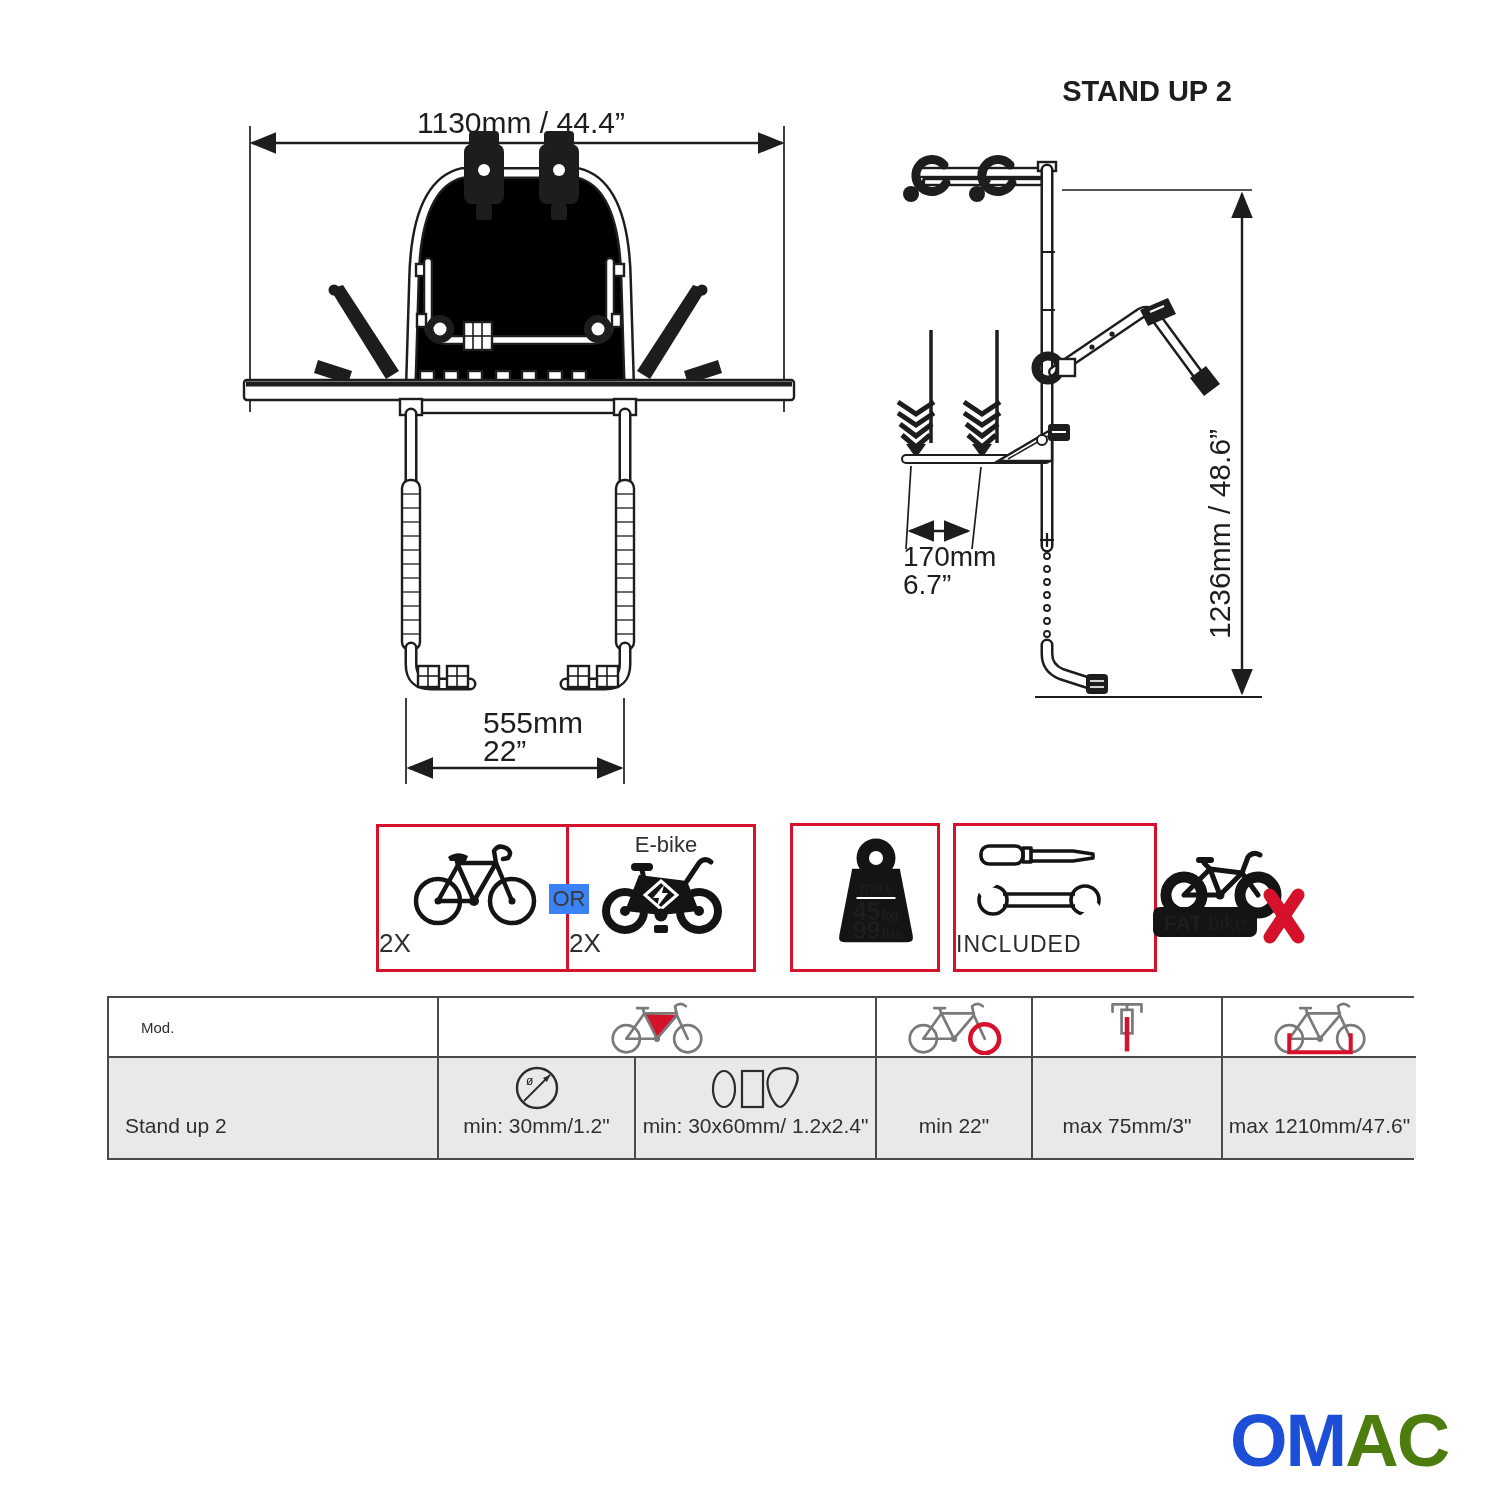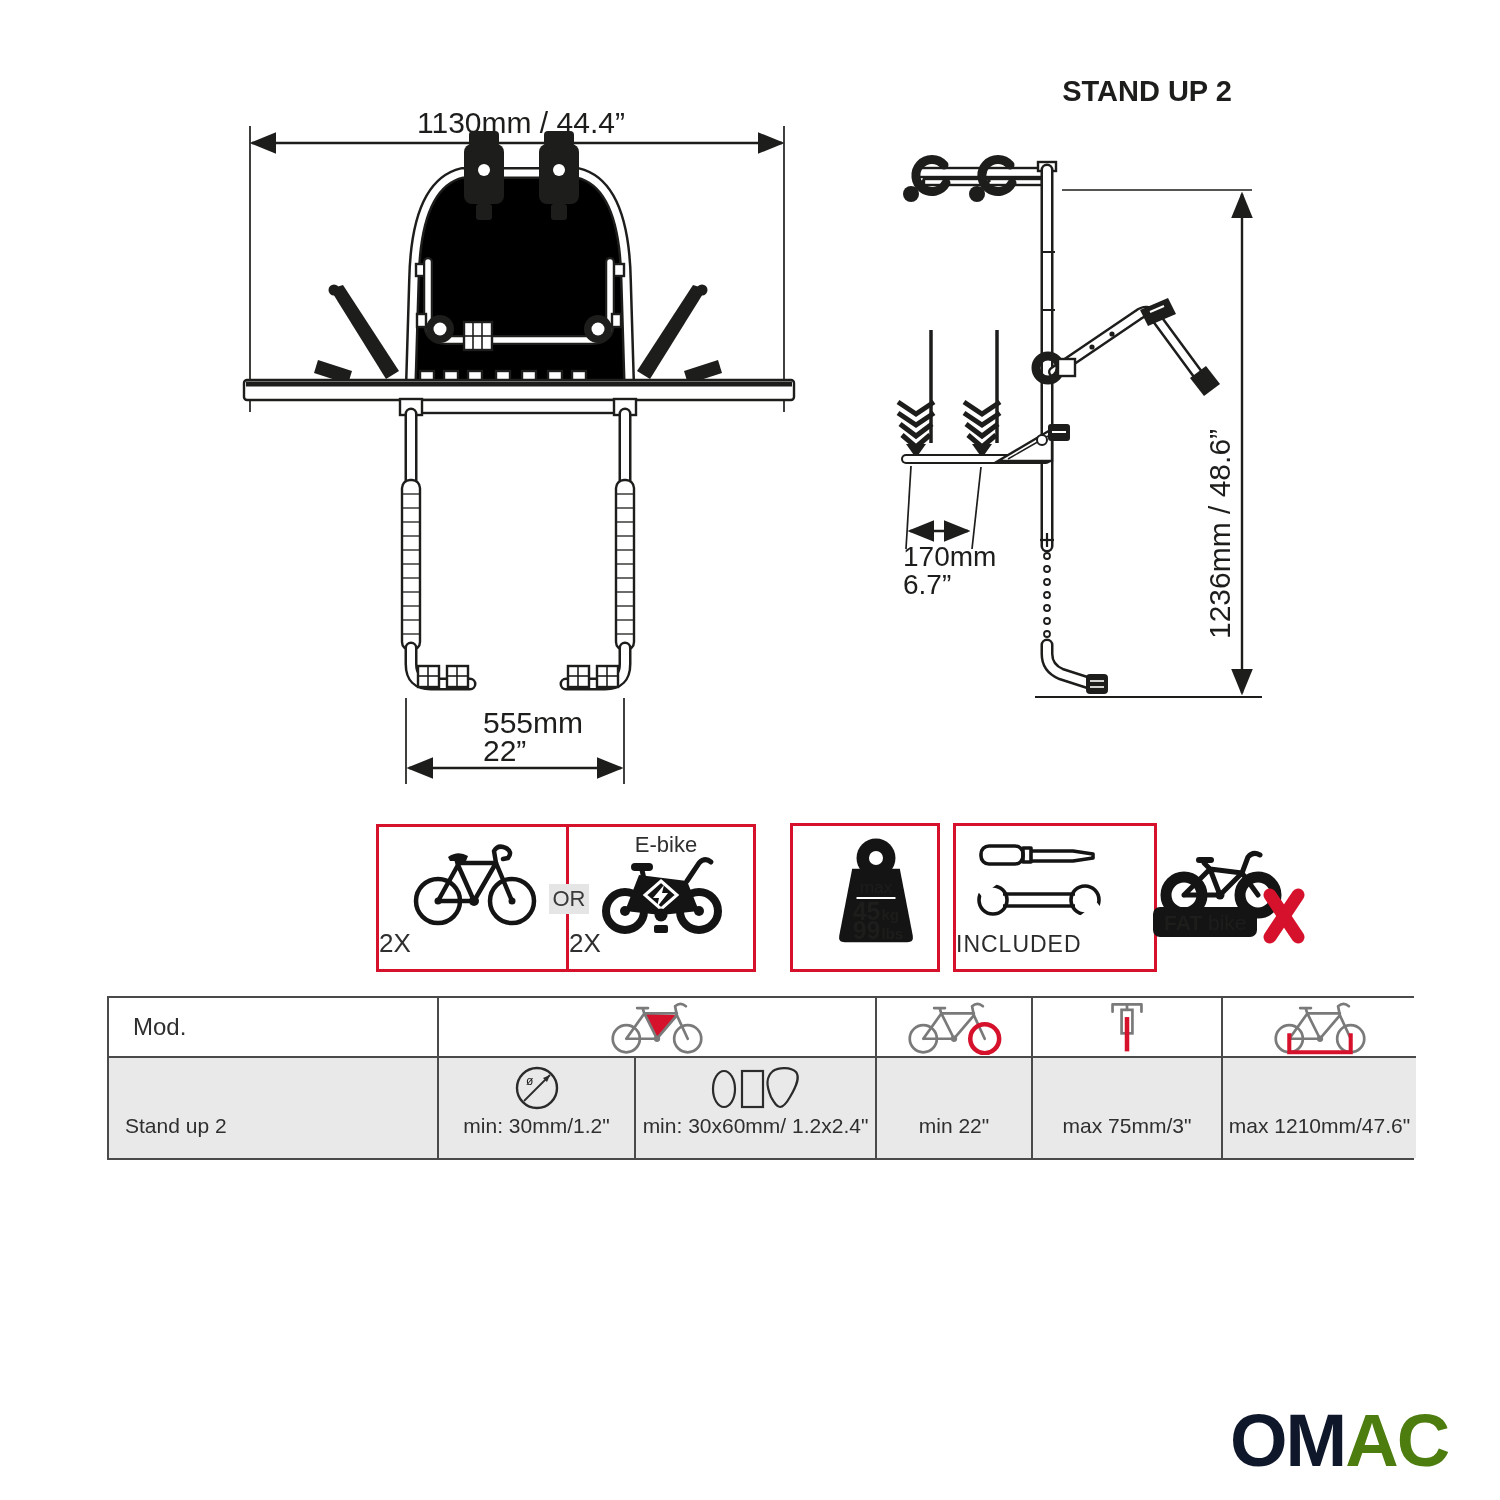--- a/index.html
+++ b/index.html
@@ -17,33 +17,33 @@
   .rbox{position:absolute;border:3px solid #d6112b;background:#fff;box-sizing:border-box;}
   .cnt{position:absolute;left:0;right:0;text-align:left;font-size:26px;color:#2f2f2f;}
   .btitle{position:absolute;left:0;right:0;text-align:center;font-size:22px;color:#2f2f2f;padding-left:10px;}
   
   #spec-table{position:absolute;left:107px;top:996px;width:1307px;height:164px;
       display:grid;grid-template-columns:330px 197px 241px 156px 190px 193px;
       grid-template-rows:60px 100px;border:2px solid #4a4a4a;box-sizing:border-box;background:#fff;}
   .hc{border-right:2px solid #4a4a4a;border-bottom:2px solid #4a4a4a;
       display:flex;align-items:center;justify-content:center;background:#fff;}
   .hc.merged{grid-column:2/4;}
-  .hc.first{justify-content:flex-start;padding-left:24px;font-size:24px;color:#2f2f2f;box-sizing:border-box;}
+  .hc.first{justify-content:flex-start;padding-left:32px;font-size:15px;color:#2f2f2f;box-sizing:border-box;}
   .hc.last{border-right:none;}
   .dc{background:#e9e9e9;border-right:2px solid #4a4a4a;position:relative;
       display:flex;align-items:flex-end;justify-content:center;
       padding-bottom:20px;box-sizing:border-box;font-size:21px;color:#2f2f2f;white-space:nowrap;}
   .dc.first{justify-content:flex-start;padding-left:16px;}
   .dc.last{border-right:none;}
   .icontop{position:absolute;top:6px;left:50%;transform:translateX(-50%);}
   
   #logo{position:absolute;left:1230px;top:1398px;font-size:74px;font-weight:900;
         letter-spacing:-2px;white-space:nowrap;}
   #logo .lred{color:#4d7c0f;}
-  #logo .lblk{color:#0f172a;}
+  #logo .lblk{color:#1d4ed8;}
 </style>
 </head>
 <body>
 
 <svg class="abs" style="left:0;top:0" width="1500" height="1500" viewBox="0 0 1500 1500">
   <defs>
     <marker id="arr" orient="auto-start-reverse" markerWidth="11" markerHeight="9" refX="10" refY="4.5" markerUnits="strokeWidth">
       <path d="M0,0 L11,4.5 L0,9 Z" fill="#1d1d1b"></path>
     </marker>
   </defs>
@@ -268,21 +268,21 @@
       <path d="M48,26 L46,19"></path>
     </g>
     <path d="M38,18 Q48,11 58,17 L56,22 L40,22 Z" fill="#141414"></path>
     <circle cx="64" cy="62" r="5" fill="#141414"></circle>
     <circle cx="28" cy="62" r="3.5" fill="#141414"></circle>
     <circle cx="102" cy="62" r="3.5" fill="#141414"></circle>
   </svg>
   <div class="cnt" style="bottom:10px;">2X</div>
 </div>
 
-<div class="abs" style="left:549px;top:884px;width:40px;height:30px;background:#e5e5e5;z-index:3;
+<div class="abs" style="left:549px;top:884px;width:40px;height:30px;background:#3b82f6;z-index:3;
      text-align:center;line-height:30px;font-size:22px;color:#3a3a3a;">OR</div>
 
 <div class="rbox" style="left:569px;top:824px;width:187px;height:148px;border-left:none;">
   <div class="btitle" style="top:5px;">E-bike</div>
   <svg class="abs" style="left:28px;top:26px" width="130" height="88" viewBox="0 0 130 88">
     <g stroke="#141414" stroke-width="8" fill="none">
       <circle cx="28" cy="58" r="19"></circle>
         <circle cx="102" cy="58" r="19"></circle>
     </g>
     <polygon points="42,22 90,28 102,58 64,62 28,58" fill="#141414"></polygon>

